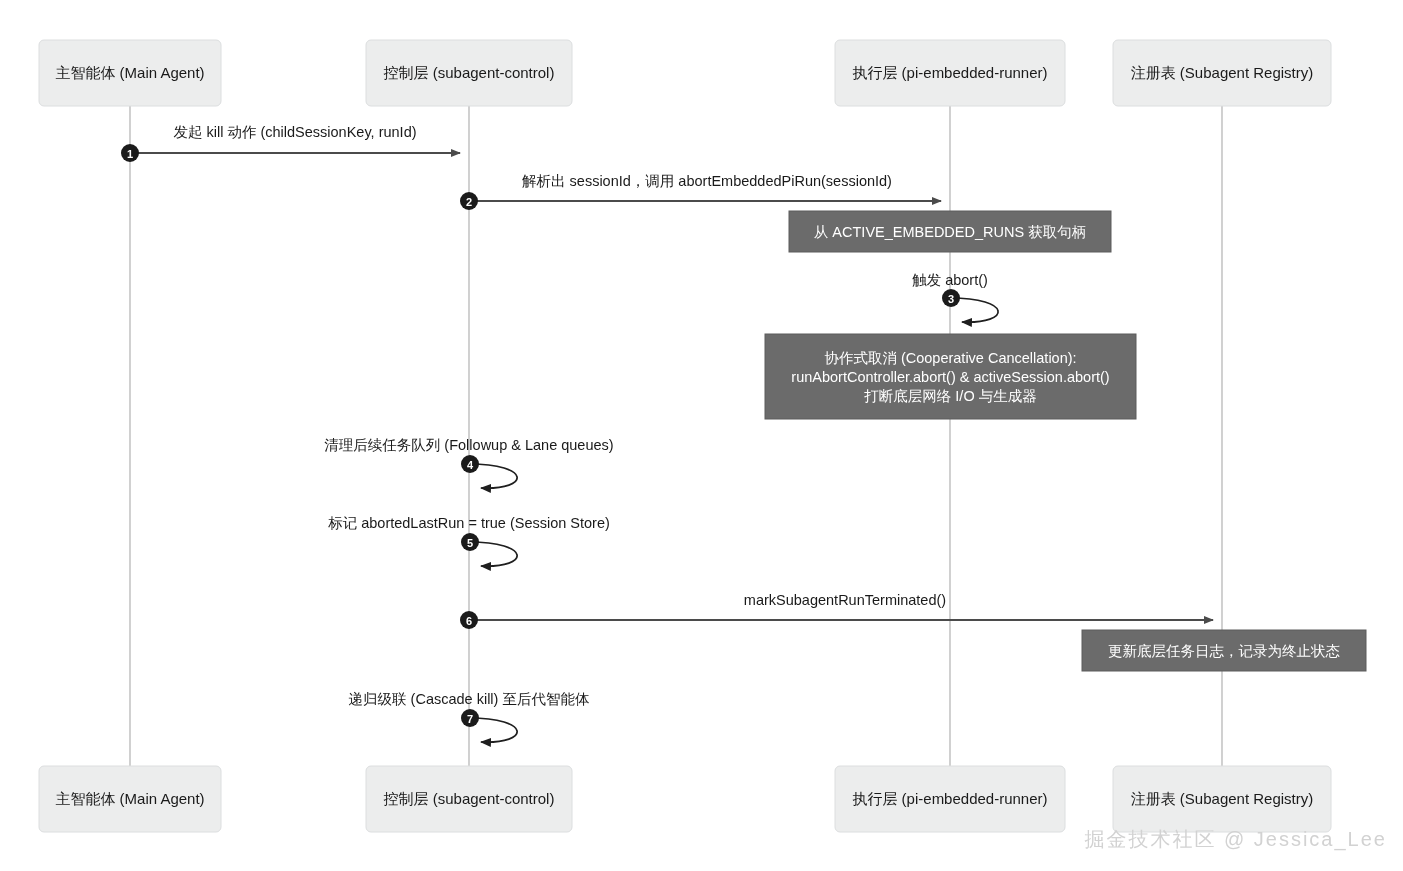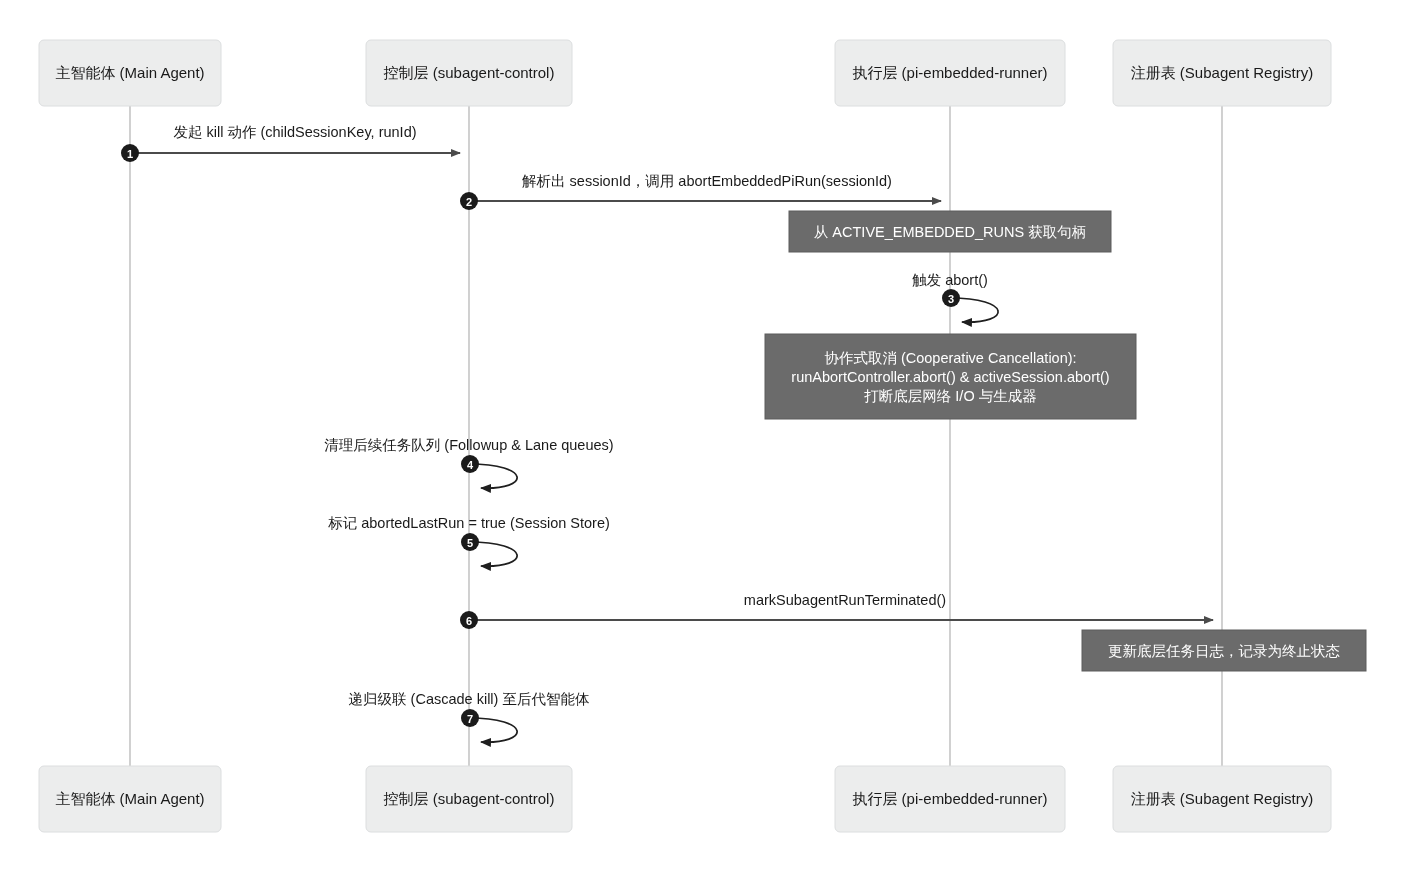--- a/index.html
+++ b/index.html
@@ -215,13 +215,14 @@
           <circle cx="469" cy="620" r="9" class="seq-badge-circle"></circle>
           <text x="469" y="620.5" class="seq-badge-text">6</text>
         </g>
         <g>
           <circle cx="470" cy="718" r="9" class="seq-badge-circle"></circle>
           <text x="470" y="718.5" class="seq-badge-text">7</text>
         </g>
       </g>
   </svg>
 
+  <div class="watermark">掘金技术社区 @ Jessica_Lee</div>
 </div>
 
 </body></html>

